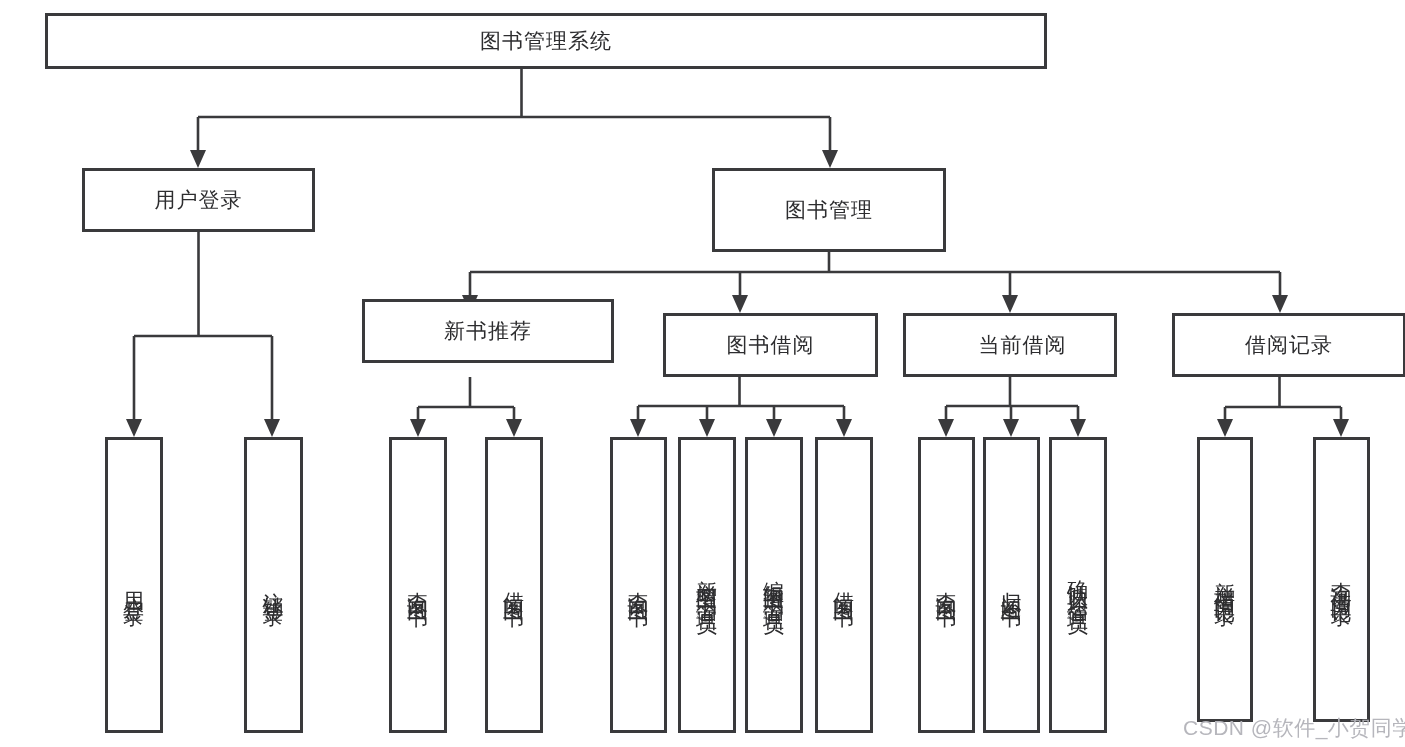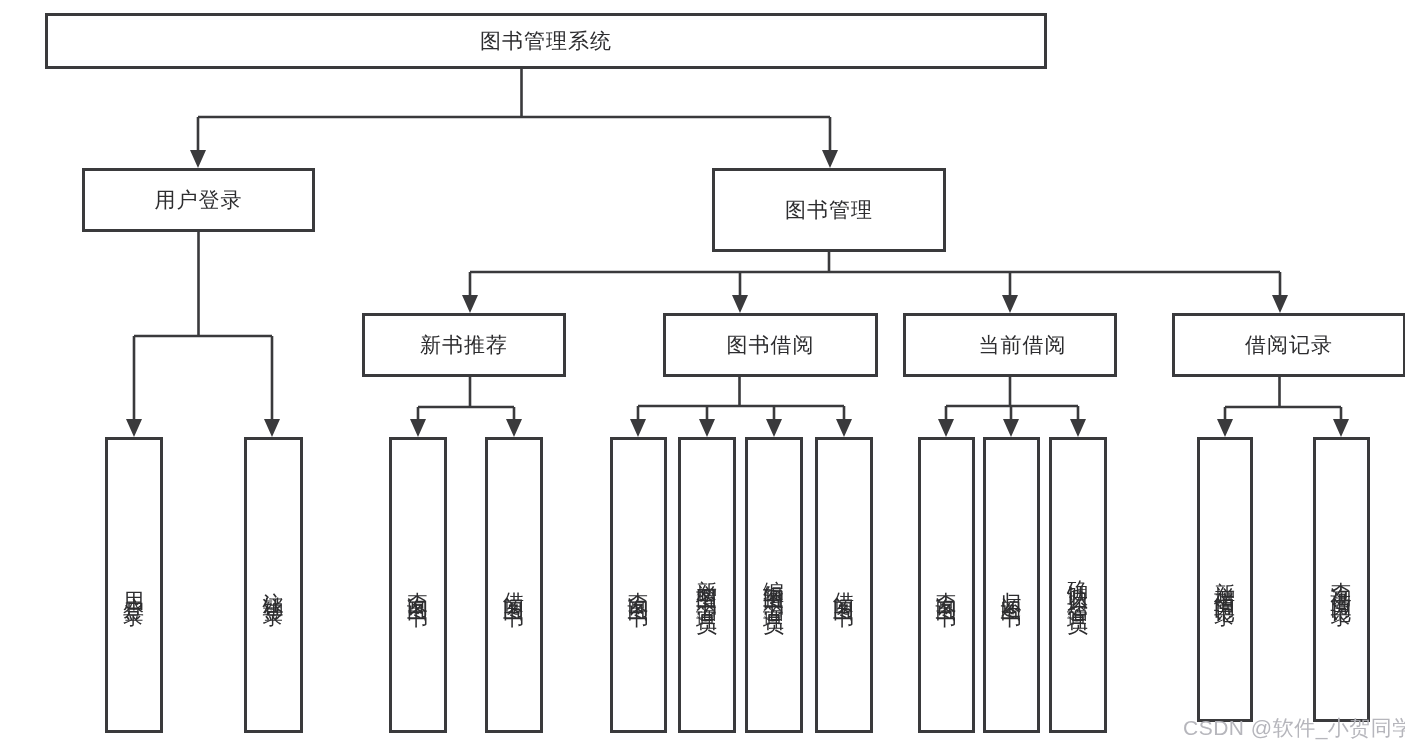--- a/index.html
+++ b/index.html
@@ -54,21 +54,21 @@
     text-orientation: mixed;
     letter-spacing: 5px;
     line-height: 1.0;
     font-size: 21px;
   }
 
   
   .n-root     { left: 21px;   top: 13px;  width: 1002px; height: 56px; margin-left: 24px; }
   .n-login    { left: 82px;   top: 168px; width: 233px;  height: 64px; }
   .n-bookmgr  { left: 712px;  top: 168px; width: 234px;  height: 84px; }
-  .n-newbook  { left: 362px;  top: 313px; width: 204px;  height: 64px; }
+  .n-newbook  { left: 362px;  top: 299px; width: 252px;  height: 64px; }
   .n-borrow   { left: 663px;  top: 313px; width: 215px;  height: 64px; }
   .n-current  { left: 903px;  top: 313px; width: 214px;  height: 64px; padding-left: 25px; }
   .n-records  { left: 1172px; top: 313px; width: 234px;  height: 64px; }
 
   .l-1a { left: 105px;  top: 437px; width: 58px; height: 296px; }
   .l-1b { left: 244px;  top: 437px; width: 59px; height: 296px; }
   .l-2a { left: 389px;  top: 437px; width: 58px; height: 296px; }
   .l-2b { left: 485px;  top: 437px; width: 58px; height: 296px; }
   .l-3a { left: 610px;  top: 437px; width: 57px; height: 296px; }
   .l-3b { left: 678px;  top: 437px; width: 58px; height: 296px; }

